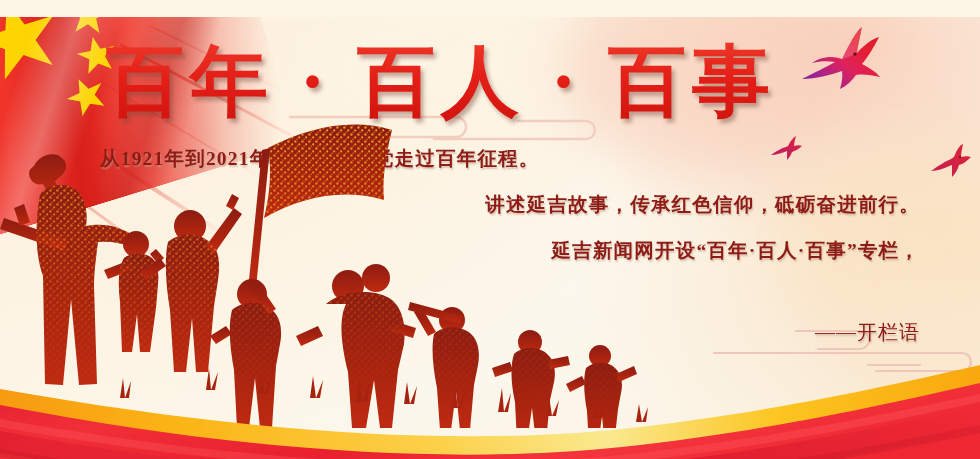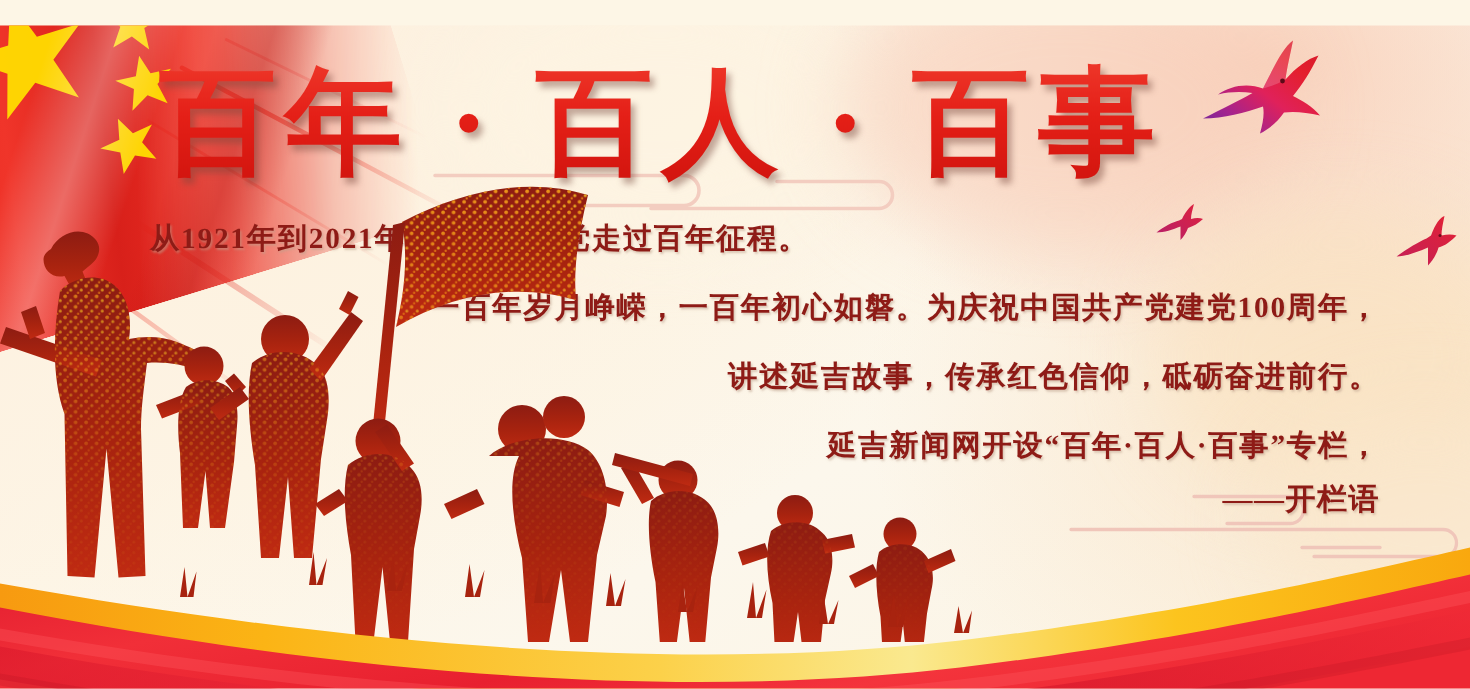--- a/index.html
+++ b/index.html
@@ -82,21 +82,21 @@
     color:#8e1b16;
     font-size:19.5px; font-weight:bold;
     letter-spacing:1.2px;
     font-family:"Liberation Serif","DejaVu Serif",serif;
     text-shadow:1px 1.5px 1.5px rgba(190,160,140,.55);
   }
   #copy .ln { display:block; margin-bottom:19px; white-space:nowrap; }
   #copy .ln.first { text-align:left; }
   #sig {
     position:absolute; right:60px; top:302px;
-    color:#8e1b16; font-size:20px; font-weight:bold;
+    color:#8e1b16; font-size:20px; font-weight:normal;
     letter-spacing:1px;
     font-family:"Liberation Serif","DejaVu Serif",serif;
     text-shadow:1px 1.5px 1.5px rgba(190,160,140,.55);
     white-space:nowrap;
   }
 
   
   #crowd { position:absolute; left:0; bottom:48px; width:980px; height:330px; }
 
   
@@ -179,21 +179,20 @@
     <g fill="none" stroke="#f3cdc0" stroke-width="2.4" stroke-linecap="round">
       <path d="M4 20 H170 a10 10 0 0 1 0 20 H92"></path>
       <path d="M148 42 H300 a9 9 0 0 0 0 -18 H232"></path>
     </g>
   </svg>
 
   <div id="title">百年 · 百人 · 百事</div>
 
   <div id="copy">
     <span class="ln first">从1921年到2021年，中国共产党走过百年征程。</span>
-    <span class="ln">一百年岁月峥嵘，一百年初心如磐。为庆祝中国共产党建党100周年，</span>
     <span class="ln">讲述延吉故事，传承红色信仰，砥砺奋进前行。</span>
     <span class="ln">延吉新闻网开设“百年·百人·百事”专栏，</span>
   </div>
 
   <svg class="ruyi" style="left:700px; top:306px; width:280px; height:56px;" viewBox="0 0 280 56">
     <g fill="none" stroke="#f0c6ba" stroke-width="2.2" stroke-linecap="round">
       <path d="M96 8 H160 a9 9 0 0 1 0 18 H118"></path>
       <path d="M14 30 H262 a9 9 0 0 1 0 18 H176"></path>
       <path d="M168 42 H220"></path>
     </g>

